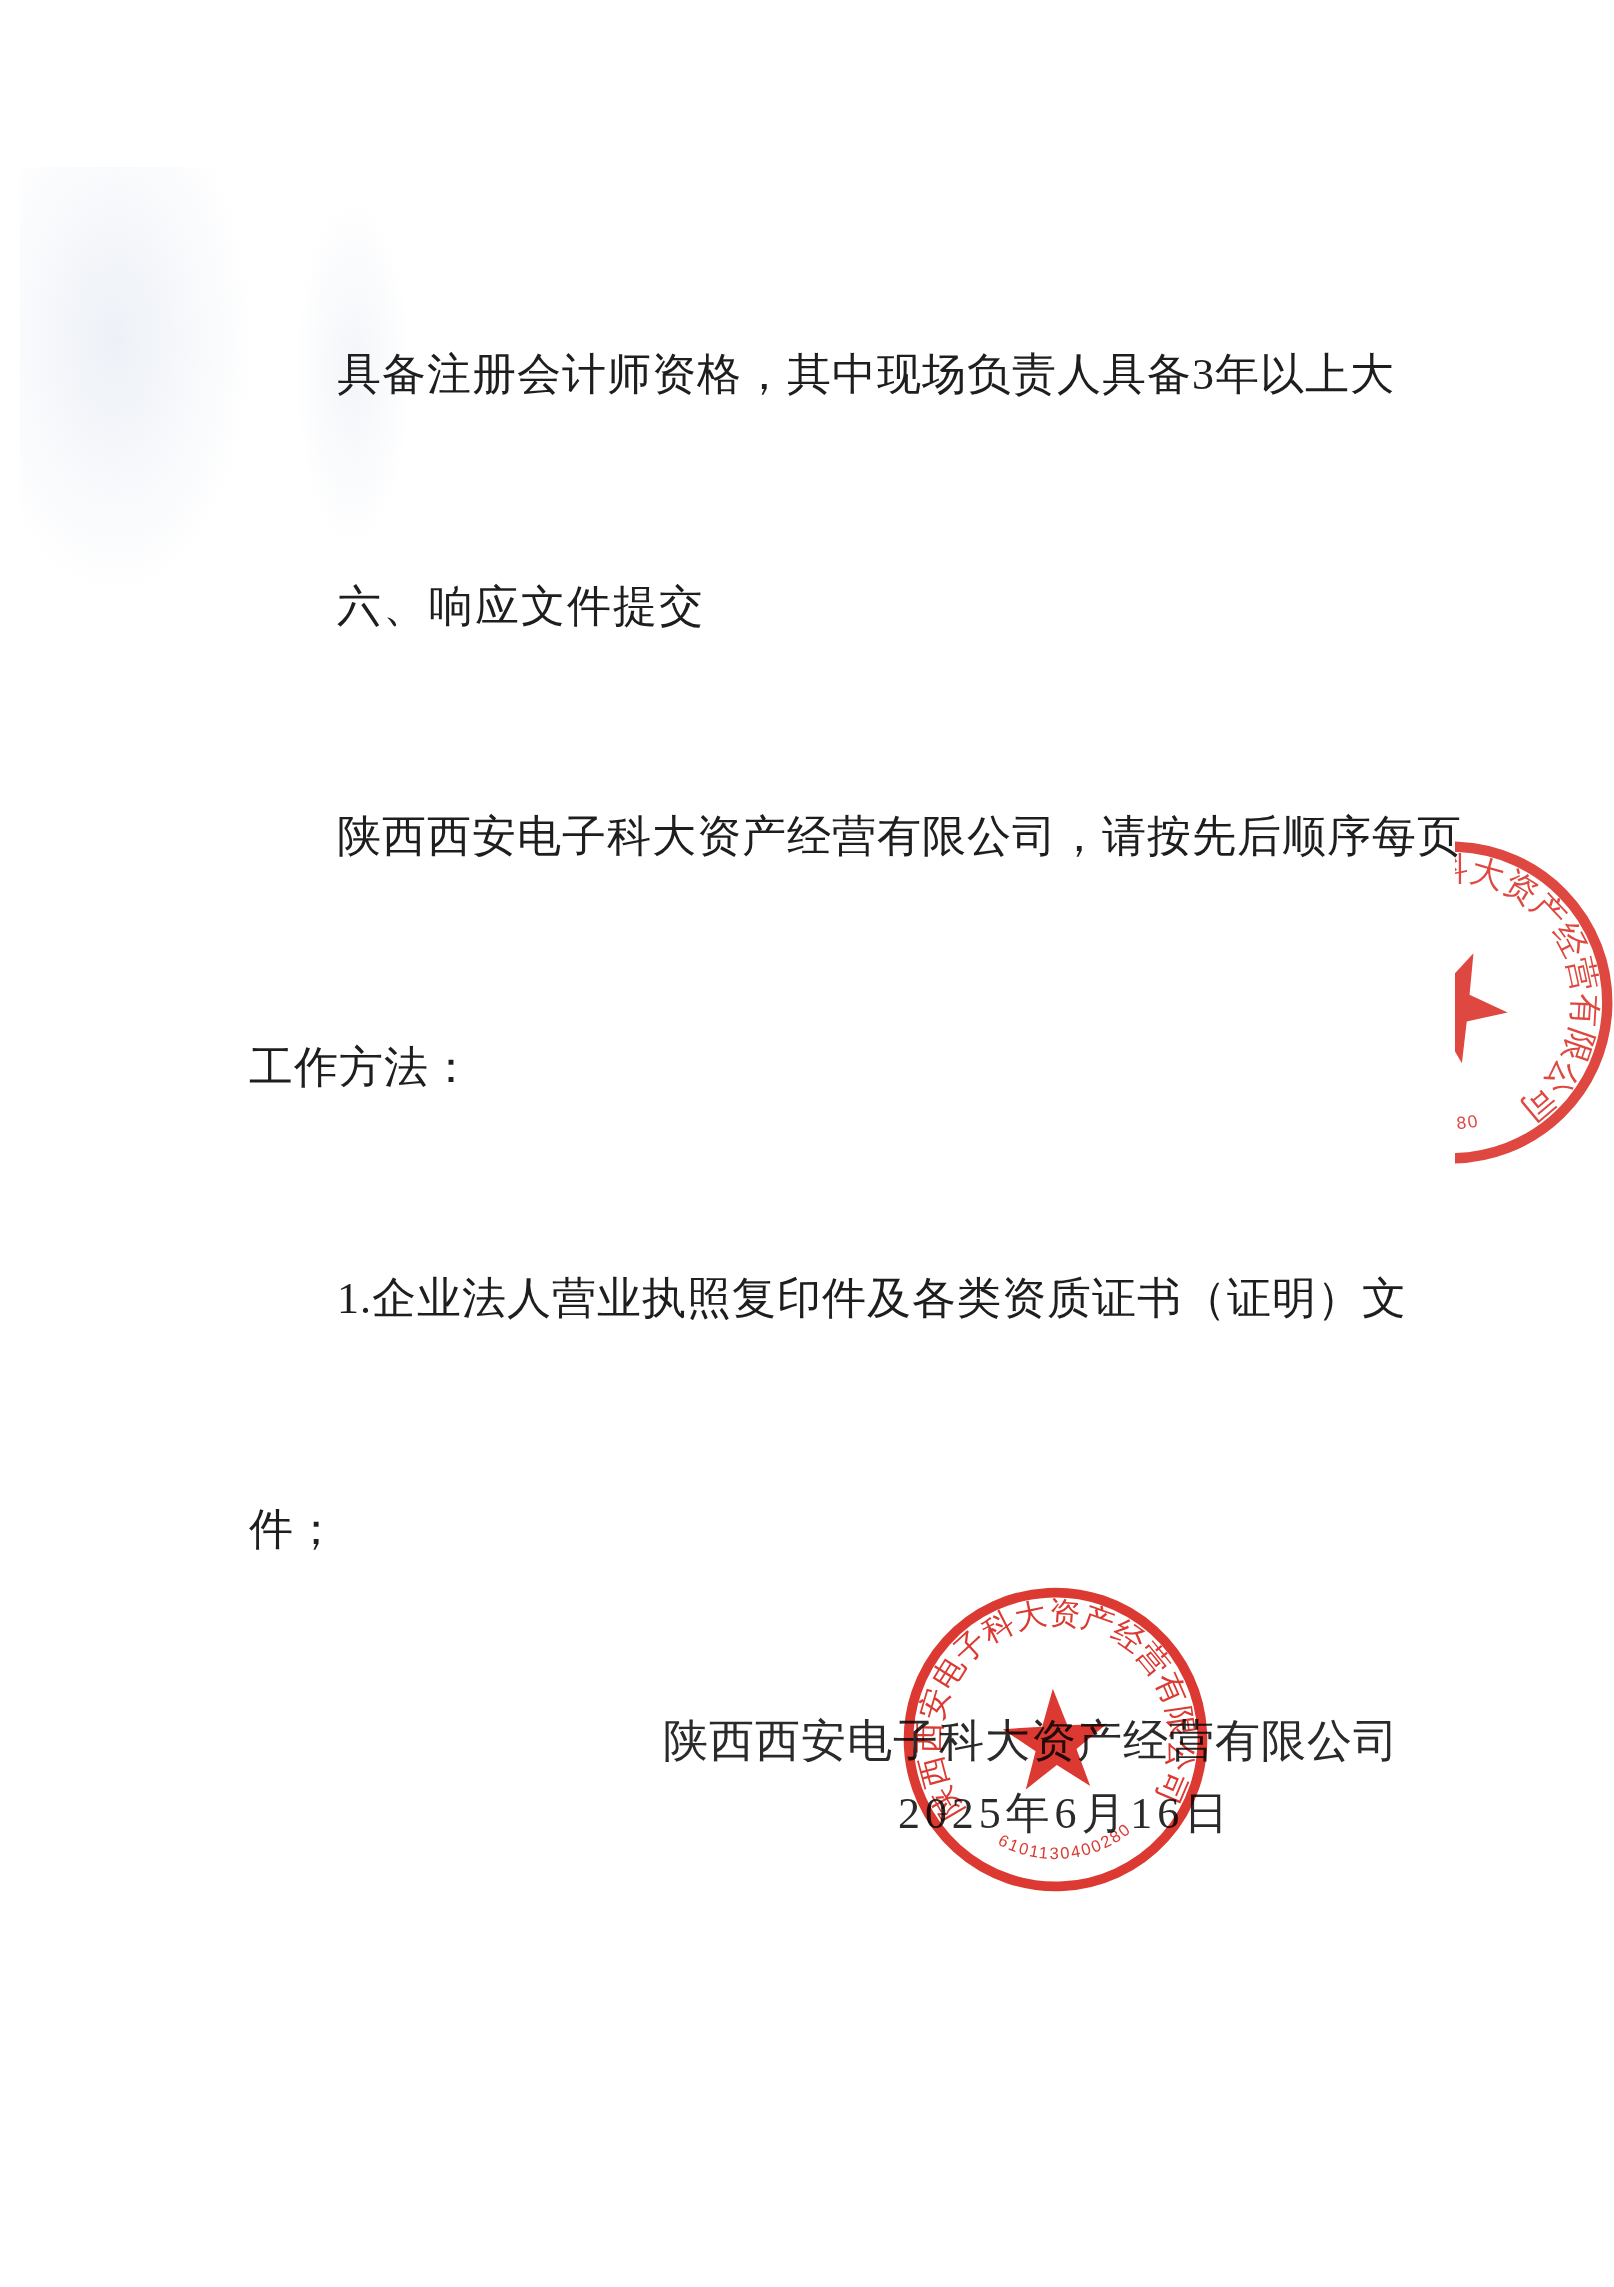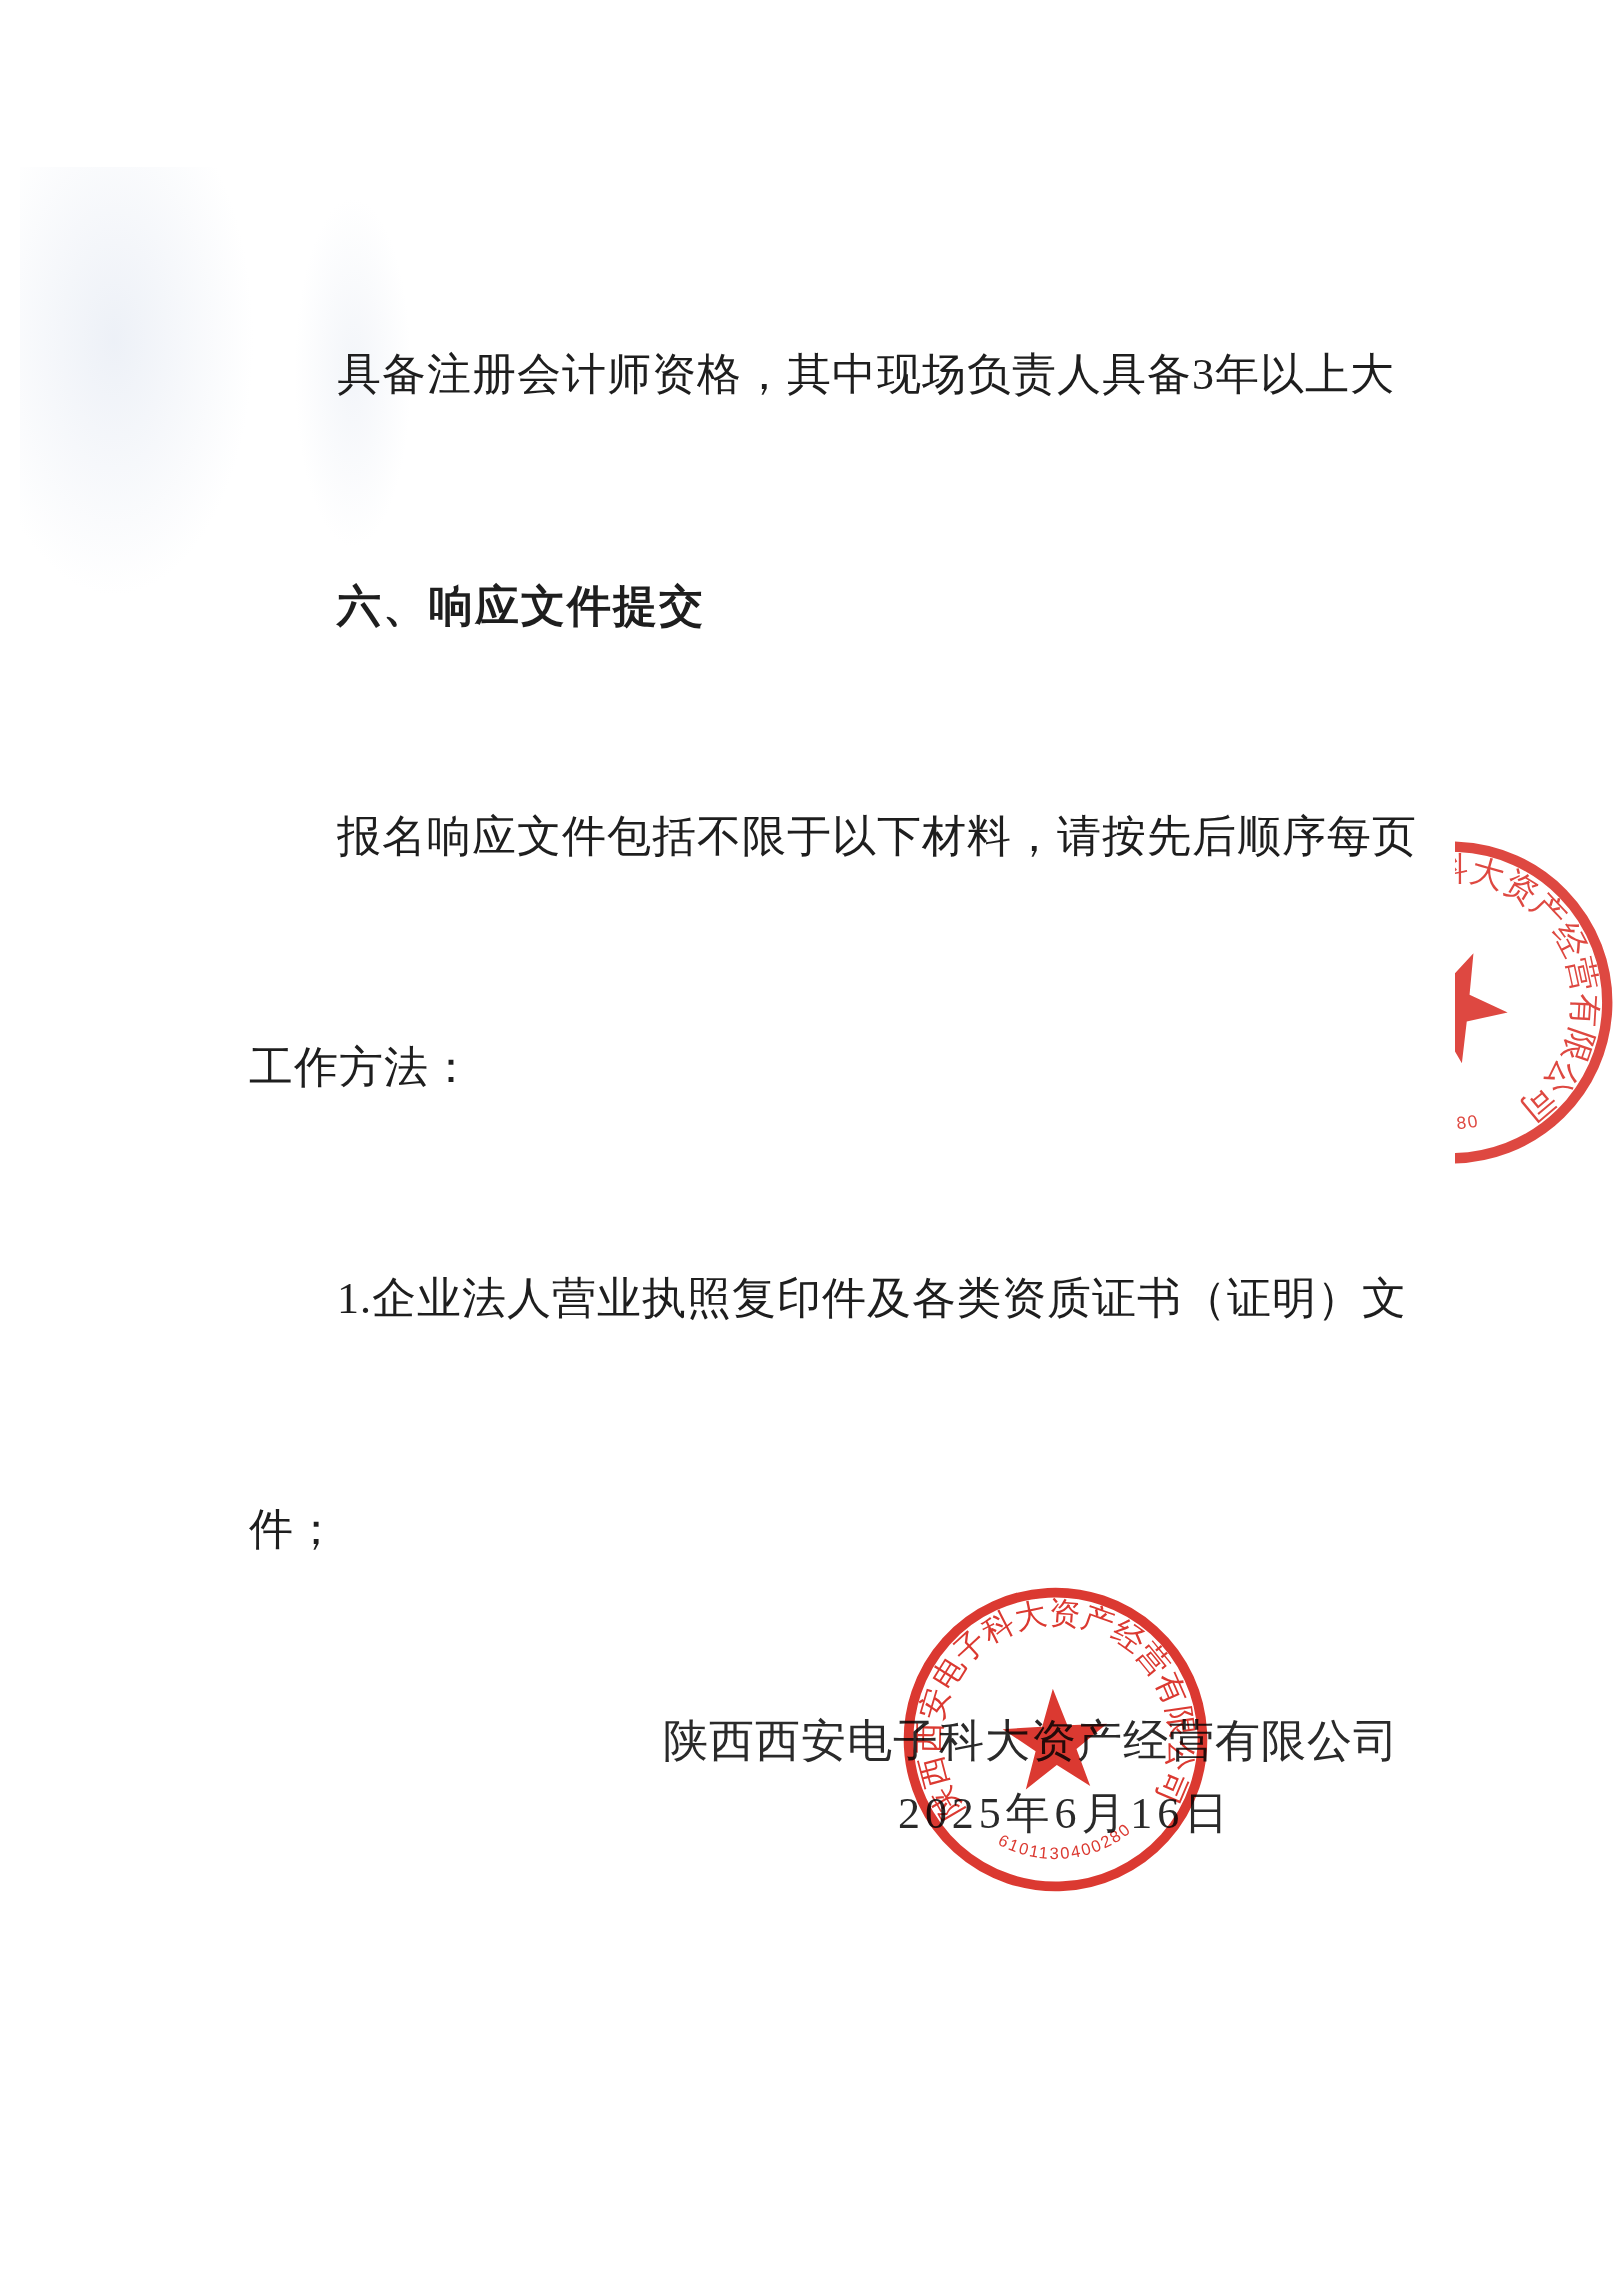--- a/index.html
+++ b/index.html
@@ -20,21 +20,21 @@
     background:radial-gradient(ellipse at 50% 50%,rgba(214,222,236,.30),rgba(214,222,236,0) 70%);}
 
   
   .textblock{
     position:absolute;left:249px;top:182px;width:1225px;
     font-size:44px;line-height:77px;letter-spacing:1px;
     white-space:pre-wrap;
   }
   .line{height:77px;}
   .indent{padding-left:88px;}
-  .heading{font-weight:700;font-family:"Liberation Sans","DejaVu Sans",sans-serif;letter-spacing:2px;}
+  .heading{font-weight:400;font-family:"Liberation Sans","DejaVu Sans",sans-serif;letter-spacing:2px;}
 
   
   .company-line{
     position:absolute;left:663px;top:1711px;
     font-size:45px;letter-spacing:1px;color:#2a2a2a;
   }
   .date-line{
     position:absolute;left:898px;top:1784px;
     font-size:44px;letter-spacing:4.9px;color:#2a2a2a;
   }
@@ -58,21 +58,21 @@
 <body>
 
 <div class="page">
 
   <div class="noise noise-1"></div>
   <div class="noise noise-2"></div>
 
   <div class="textblock">
     <div class="line indent">具备注册会计师资格，其中现场负责人具备3年以上大</div>
     <div class="line indent heading">六、响应文件提交</div>
-    <div class="line indent">报名响应文件包括不限于以下材料，请按先后顺序每页</div>
+    <div class="line indent">陕西西安电子科大资产经营有限公司，请按先后顺序每页</div>
     <div class="line">工作方法：</div>
     <div class="line indent">1.企业法人营业执照复印件及各类资质证书（证明）文</div>
     <div class="line">件；</div>
     
     
     
     
     
     
     

